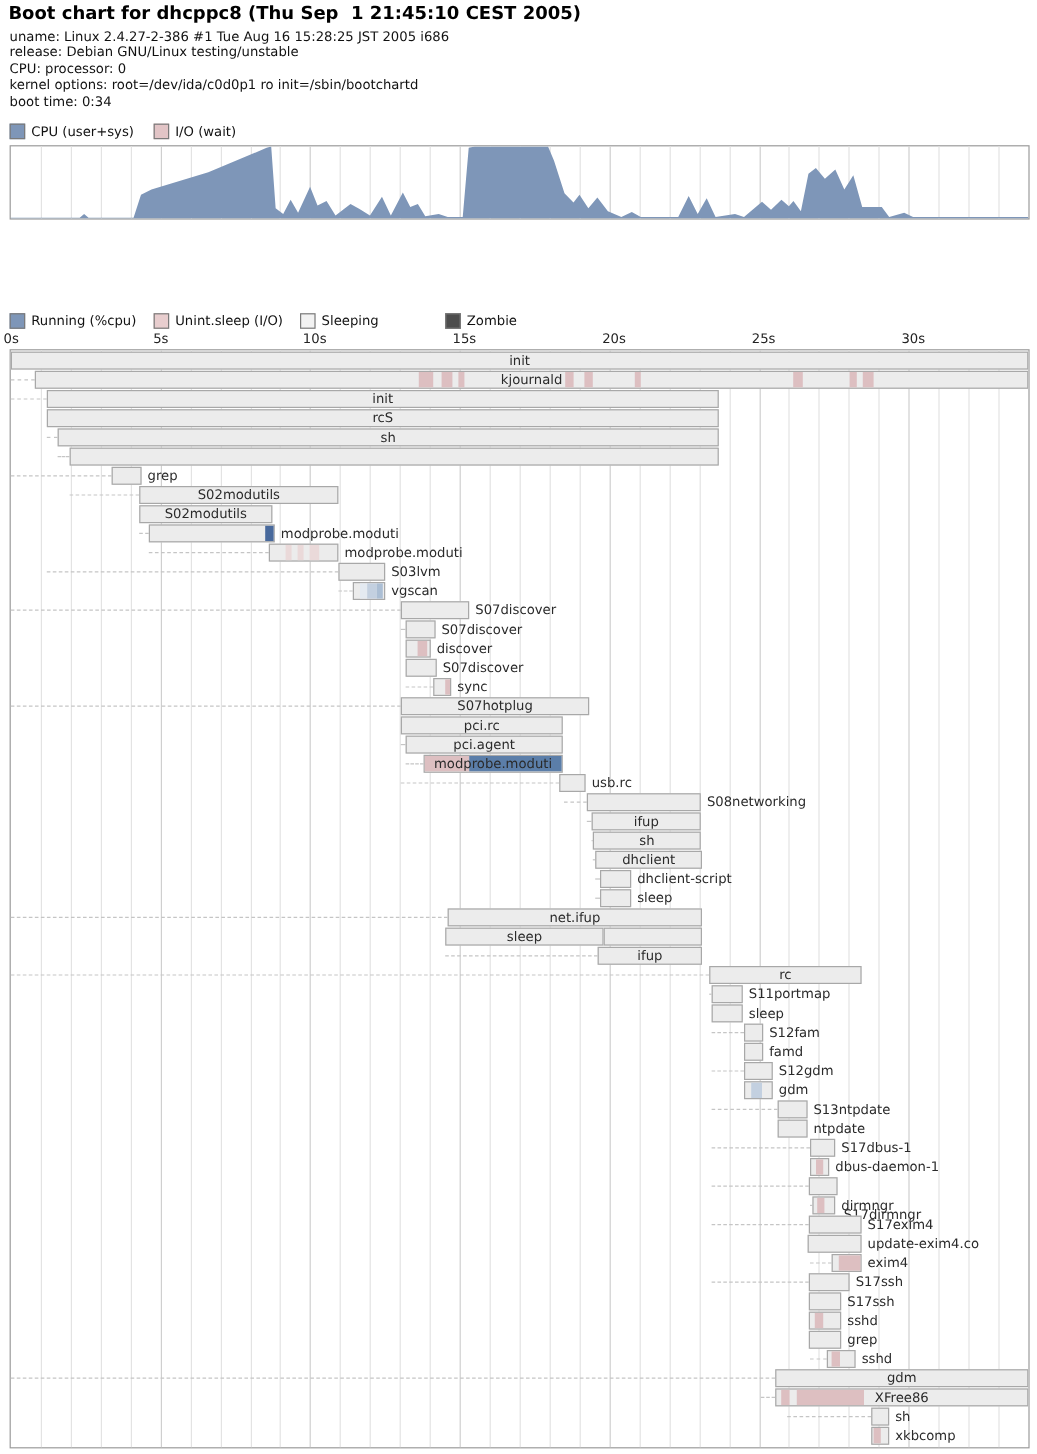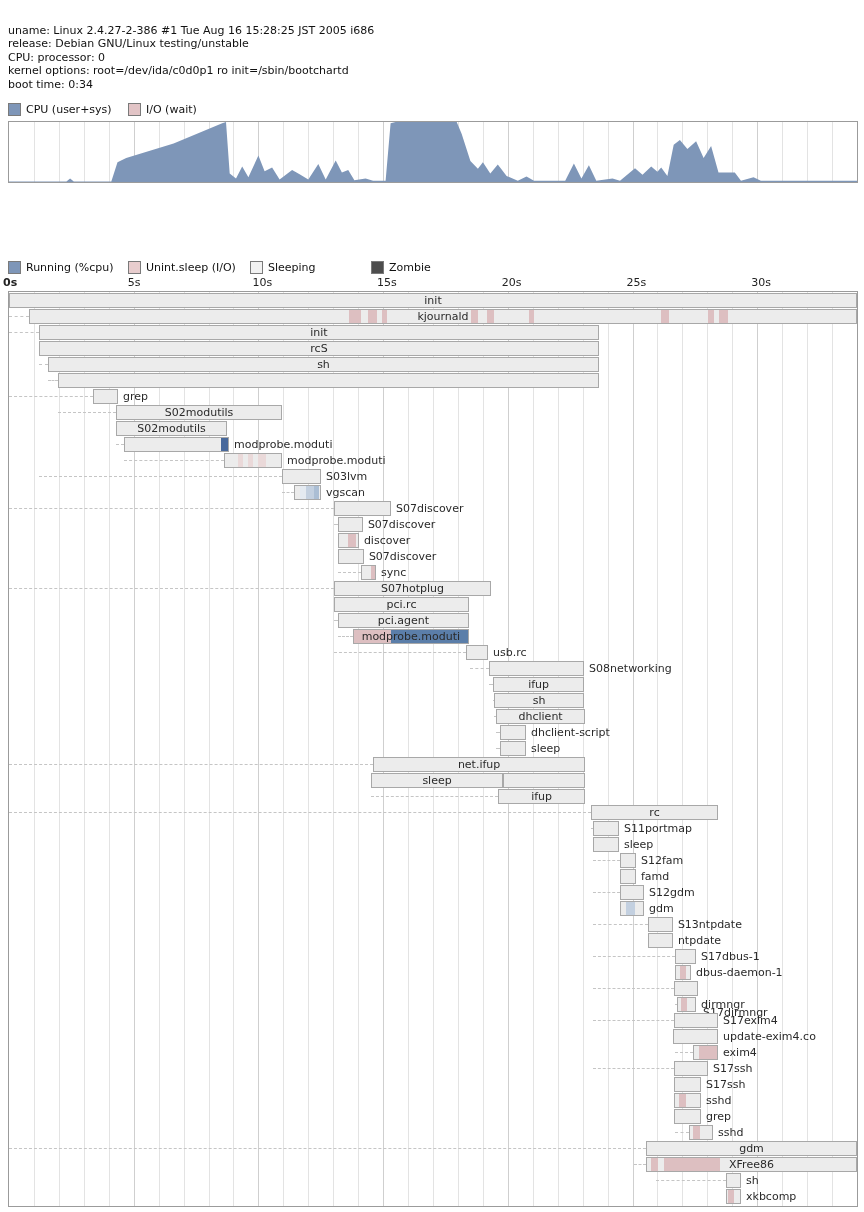--- a/index.html
+++ b/index.html
@@ -22,20 +22,21 @@
   .bar{position:absolute;height:15px;box-sizing:border-box;overflow:hidden}
   .seg{position:absolute;top:0;bottom:0}
   .plabel{position:absolute;font-size:11px;line-height:15px;color:#2a2a2a;white-space:nowrap}
   .plabel.center{text-align:center}
   .conn{position:absolute;height:0;border-top:1px dashed #c5c5c5}
 </style>
 </head>
 <body>
 
 <div class="page">
+  <h1 class="title">Boot chart for dhcppc8 (Thu Sep  1 21:45:10 CEST 2005)</h1>
   <div class="info">
     <div>uname: Linux 2.4.27-2-386 #1 Tue Aug 16 15:28:25 JST 2005 i686</div>
     <div>release: Debian GNU/Linux testing/unstable</div>
     <div>CPU: processor: 0</div>
     <div>kernel options: root=/dev/ida/c0d0p1 ro init=/sbin/bootchartd</div>
     <div>boot time: 0:34</div>
   </div>
   <div class="legend" id="cpu-legend">
       <div class="legend-item" style="left: 8px;">
         <div class="swatch" style="background: rgb(126, 150, 184);"></div>
@@ -96,21 +97,21 @@
       <div class="legend-item" style="left: 250px;">
         <div class="swatch" style="background: rgb(242, 242, 242);"></div>
         <div class="">Sleeping</div>
       </div>
       <div class="legend-item" style="left: 371px;">
         <div class="swatch" style="background: rgb(77, 77, 77);"></div>
         <div class="">Zombie</div>
       </div>
     </div>
   <div id="axis">
-      <div class="tick-label" style="left: 3px; font-weight: bold;">0s</div>
+      <div class="tick-label" style="left: 3px;">0s</div>
       <div class="tick-label" style="left: 127.7px;">5s</div>
       <div class="tick-label" style="left: 252.4px;">10s</div>
       <div class="tick-label" style="left: 377.1px;">15s</div>
       <div class="tick-label" style="left: 501.8px;">20s</div>
       <div class="tick-label" style="left: 626.5px;">25s</div>
       <div class="tick-label" style="left: 751.2px;">30s</div>
     </div>
   <div class="chart" id="gantt">
       <div class="grid" style="left: 25px; background: rgb(227, 227, 227);"></div>
       <div class="grid" style="left: 50px; background: rgb(227, 227, 227);"></div>

